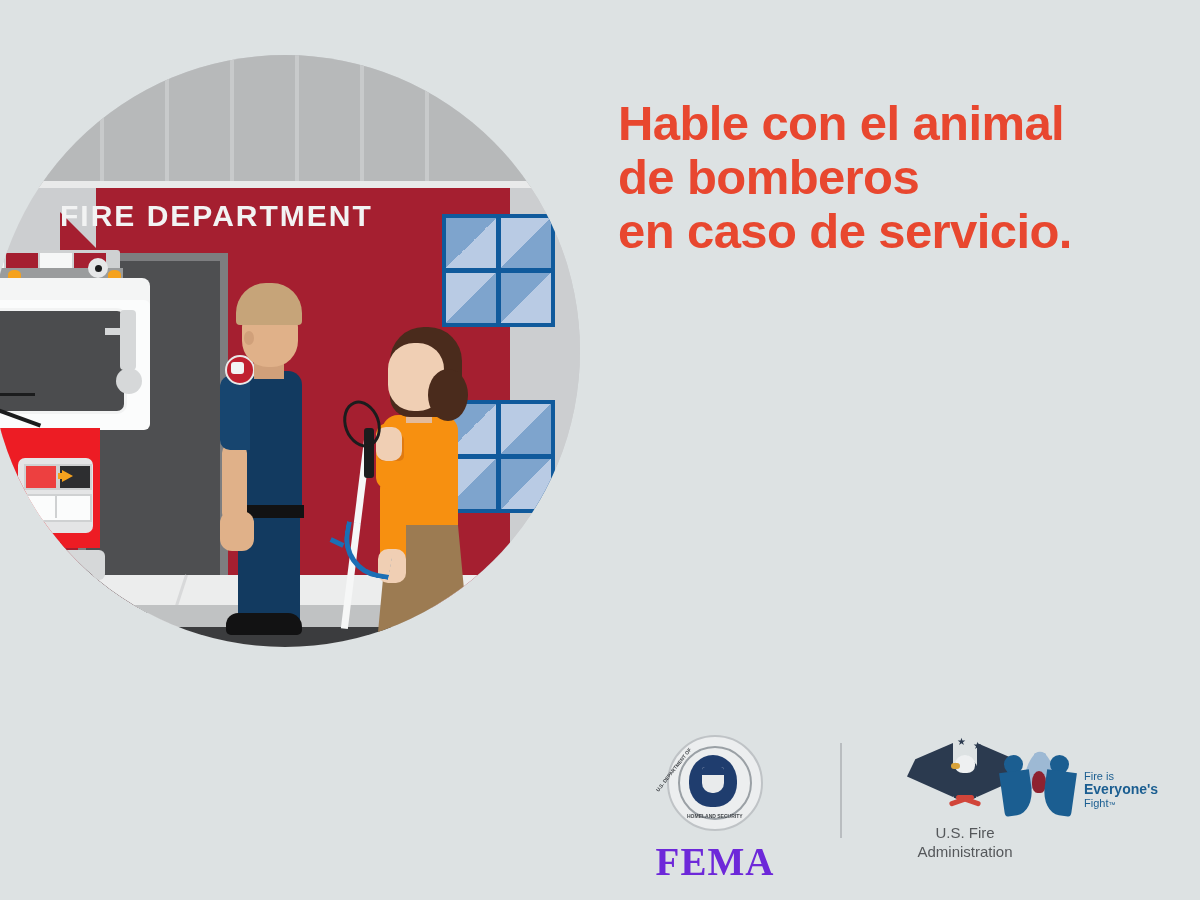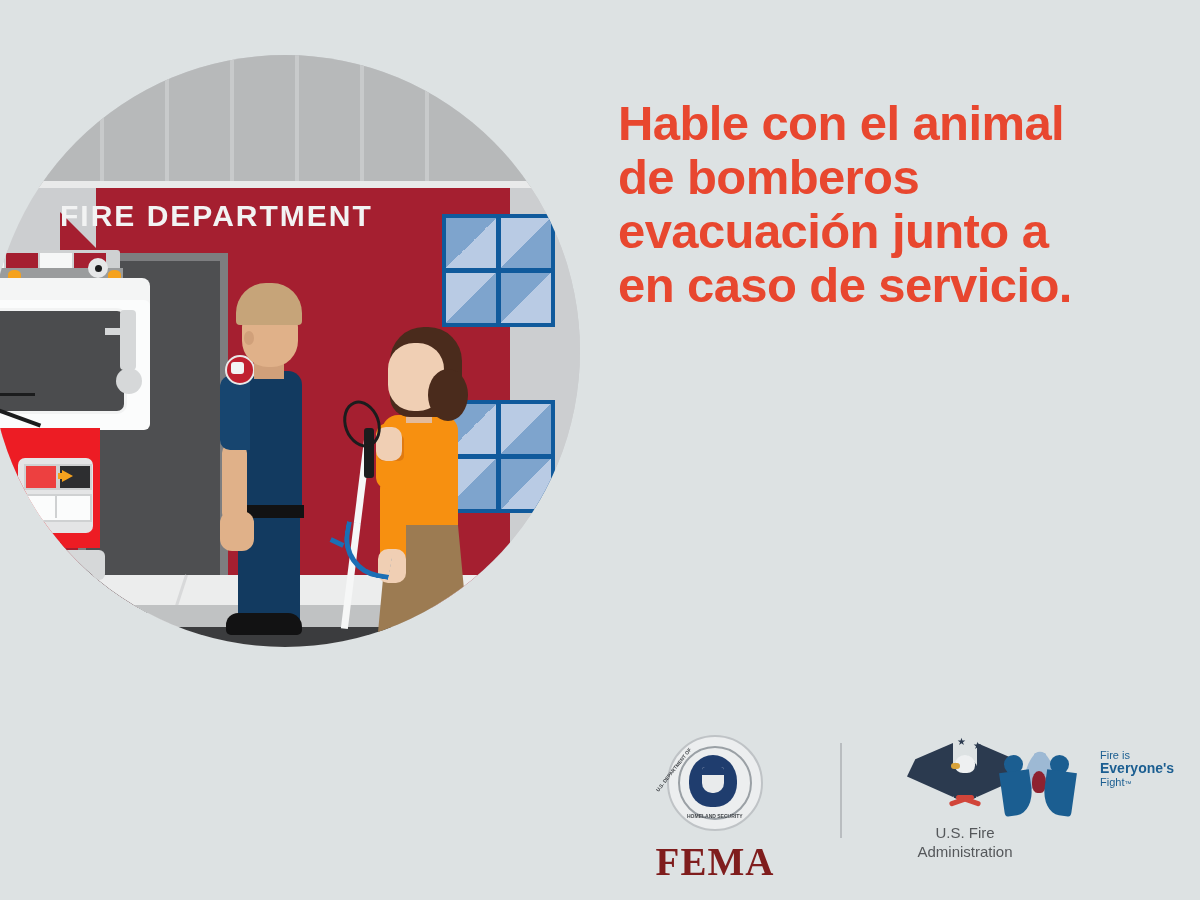--- a/index.html
+++ b/index.html
@@ -162,21 +162,21 @@
   .seal-ring{position:absolute;left:9px;top:9px;width:70px;height:70px;border-radius:50%;
      border:2px solid #9aa0a5;}
   .seal-in{position:absolute;left:20px;top:18px;width:48px;height:52px;border-radius:50% 50% 45% 45%;
      background:#1f3d6e;}
   .seal-shield{position:absolute;left:33px;top:30px;width:22px;height:26px;background:#e9ebec;
      border-radius:3px 3px 10px 10px;}
   .seal-shield-b{position:absolute;left:33px;top:30px;width:22px;height:8px;background:#1f3d6e;border-radius:3px 3px 0 0;}
   .seal-txt{position:absolute;left:0;top:0;width:100%;height:100%;}
   .seal-txt span{position:absolute;font-size:5px;color:#44484c;font-weight:700;
      left:50%;top:50%;transform-origin:0 0;white-space:nowrap;}
-  #fema-word{color:#7f1d1d;font-size:39px;font-weight:700;letter-spacing:1px;margin-top:8px;
+  #fema-word{color:#6d28d9;font-size:39px;font-weight:700;letter-spacing:1px;margin-top:8px;
      font-family:"Liberation Serif",serif;}
 
   .divider{position:absolute;left:240px;top:8px;width:2px;height:95px;background:#b9bdc0;}
 
   
   #usfa{left:270px;top:4px;width:190px;}
   .eagle{position:relative;width:120px;height:78px;margin:0 auto;}
   .e-wing{position:absolute;width:46px;height:54px;background:#2b3a4f;}
   .e-wl{left:2px;top:4px;clip-path:polygon(100% 0,100% 100%,0 62%,18% 30%);}
   .e-wr{right:2px;top:4px;clip-path:polygon(0 0,0 100%,100% 62%,82% 30%);}
@@ -184,21 +184,21 @@
      border-radius:12px 12px 6px 6px;}
   .e-head{position:absolute;left:50px;top:16px;width:20px;height:18px;background:#eef0f1;border-radius:50% 50% 40% 40%;}
   .e-beak{position:absolute;left:46px;top:24px;width:9px;height:6px;background:#d8a23a;border-radius:3px;}
   .e-flame{position:absolute;left:44px;top:56px;width:32px;height:14px;}
   .e-fl{position:absolute;width:18px;height:5px;background:#d1453a;border-radius:3px;}
   .e-star{position:absolute;color:#2b3a4f;font-size:10px;line-height:10px;}
   #usfa-name{color:#55585b;font-size:15px;line-height:19px;margin-top:6px;font-family:"Liberation Sans",sans-serif;}
 
   
   #fief{left:400px;top:14px;width:190px;}
-  .fief-row{display:flex;align-items:flex-start;gap:24px;}
+  .fief-row{display:flex;align-items:flex-end;gap:8px;}
   .fief-mark{position:relative;width:76px;height:62px;flex:0 0 auto;}
   .fm-head{position:absolute;width:19px;height:19px;border-radius:50%;background:#1b5e91;}
   .fm-body{position:absolute;width:30px;height:44px;background:#1b5e91;}
   .fm-flame-l{position:absolute;left:26px;top:2px;width:16px;height:40px;background:#9db9d4;
      border-radius:60% 10% 60% 10%;transform:rotate(14deg);}
   .fm-flame-r{position:absolute;left:38px;top:2px;width:16px;height:40px;background:#9db9d4;
      border-radius:10% 60% 10% 60%;transform:rotate(-14deg);}
   .fm-core{position:absolute;left:32px;top:22px;width:14px;height:22px;background:#8e2230;
      border-radius:50% 50% 40% 40%;}
   .fief-txt{text-align:left;color:#1b5e91;font-size:11px;line-height:12px;}
@@ -325,21 +325,20 @@
 
     <div class="leash"></div>
     <div class="leash2"></div>
 
 
   </div>
 
   <div id="headline">
     <div>Hable con el animal</div>
     <div>de bomberos</div>
-    <div>evacuación junto a</div>
     <div>en caso de servicio.</div>
   </div>
 
   <div id="logos">
 
     <div class="logo-block" id="fema">
       <div class="seal">
         <div class="seal-ring"></div>
         <div class="seal-in"></div>
         <div class="seal-shield"></div>

